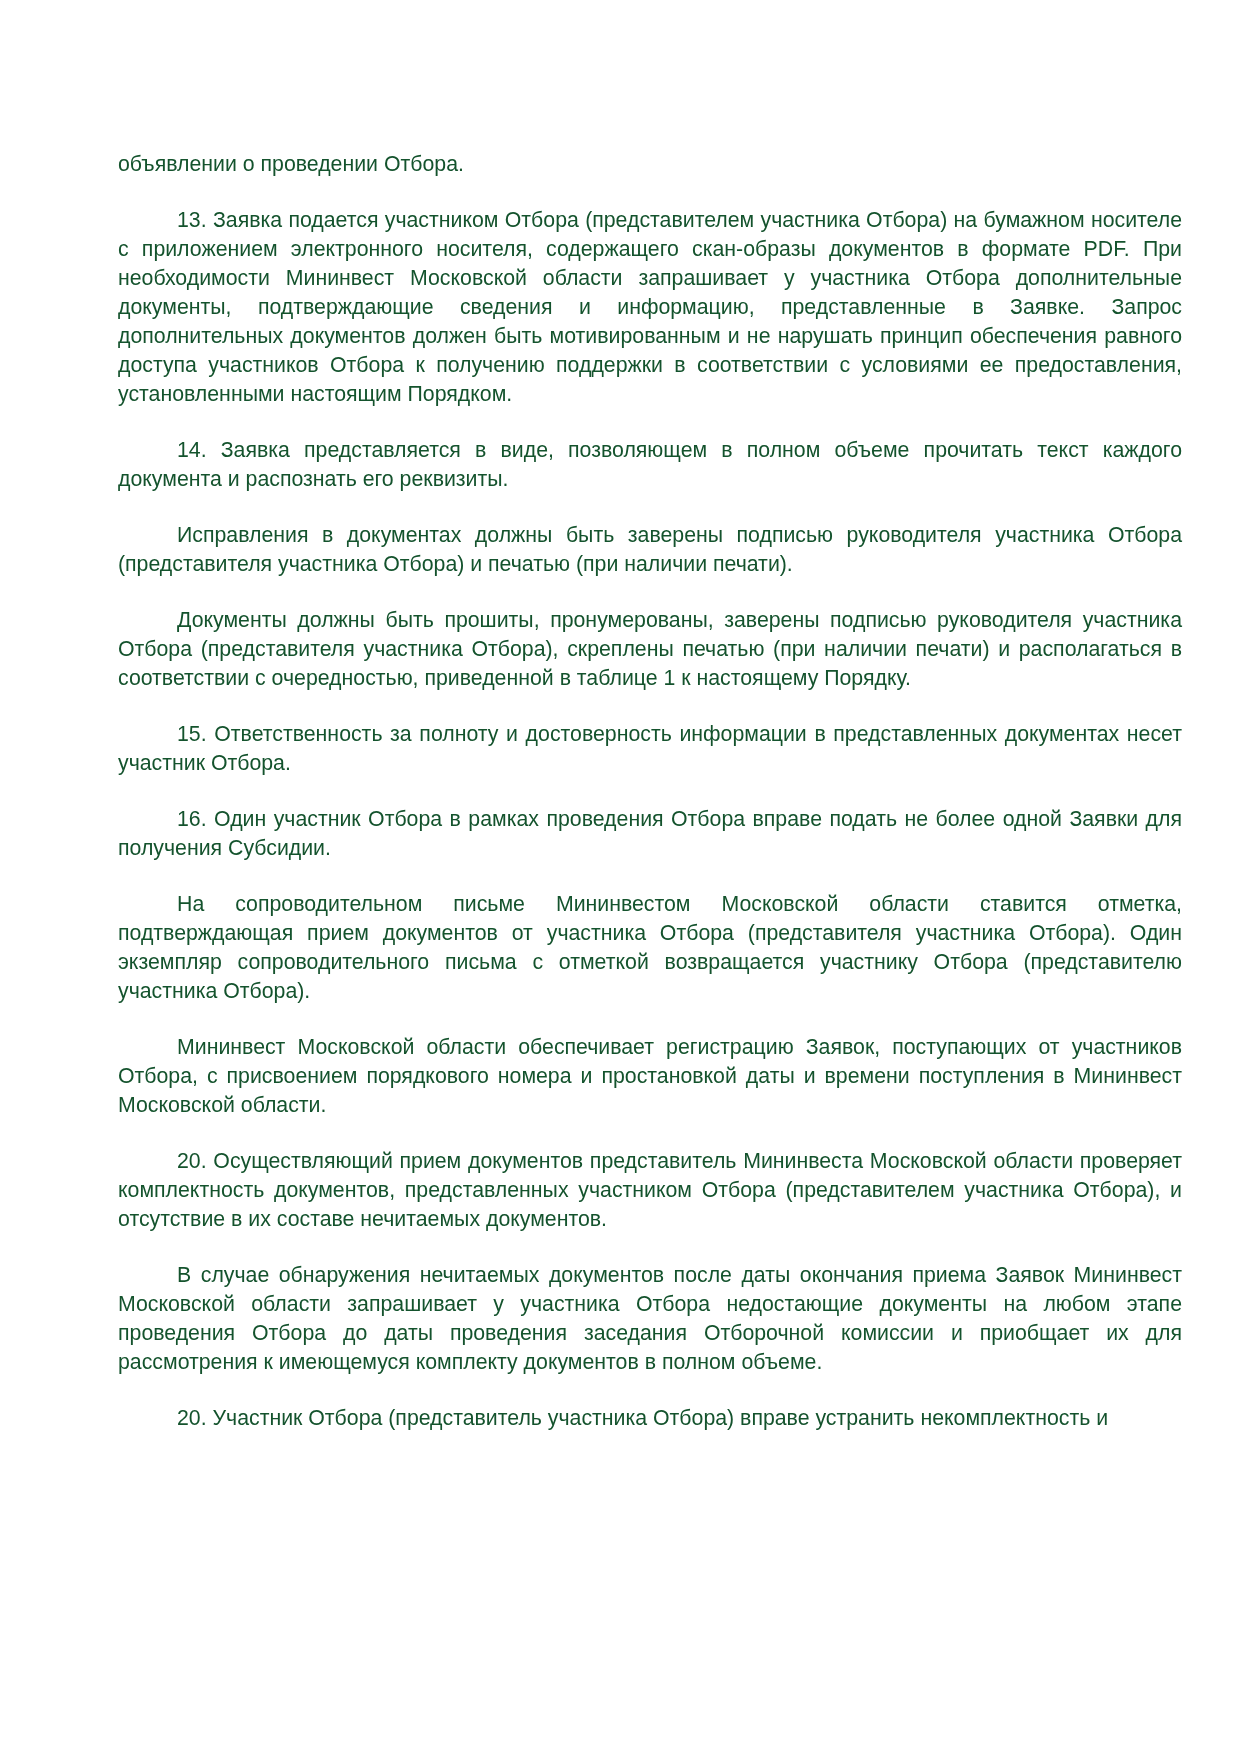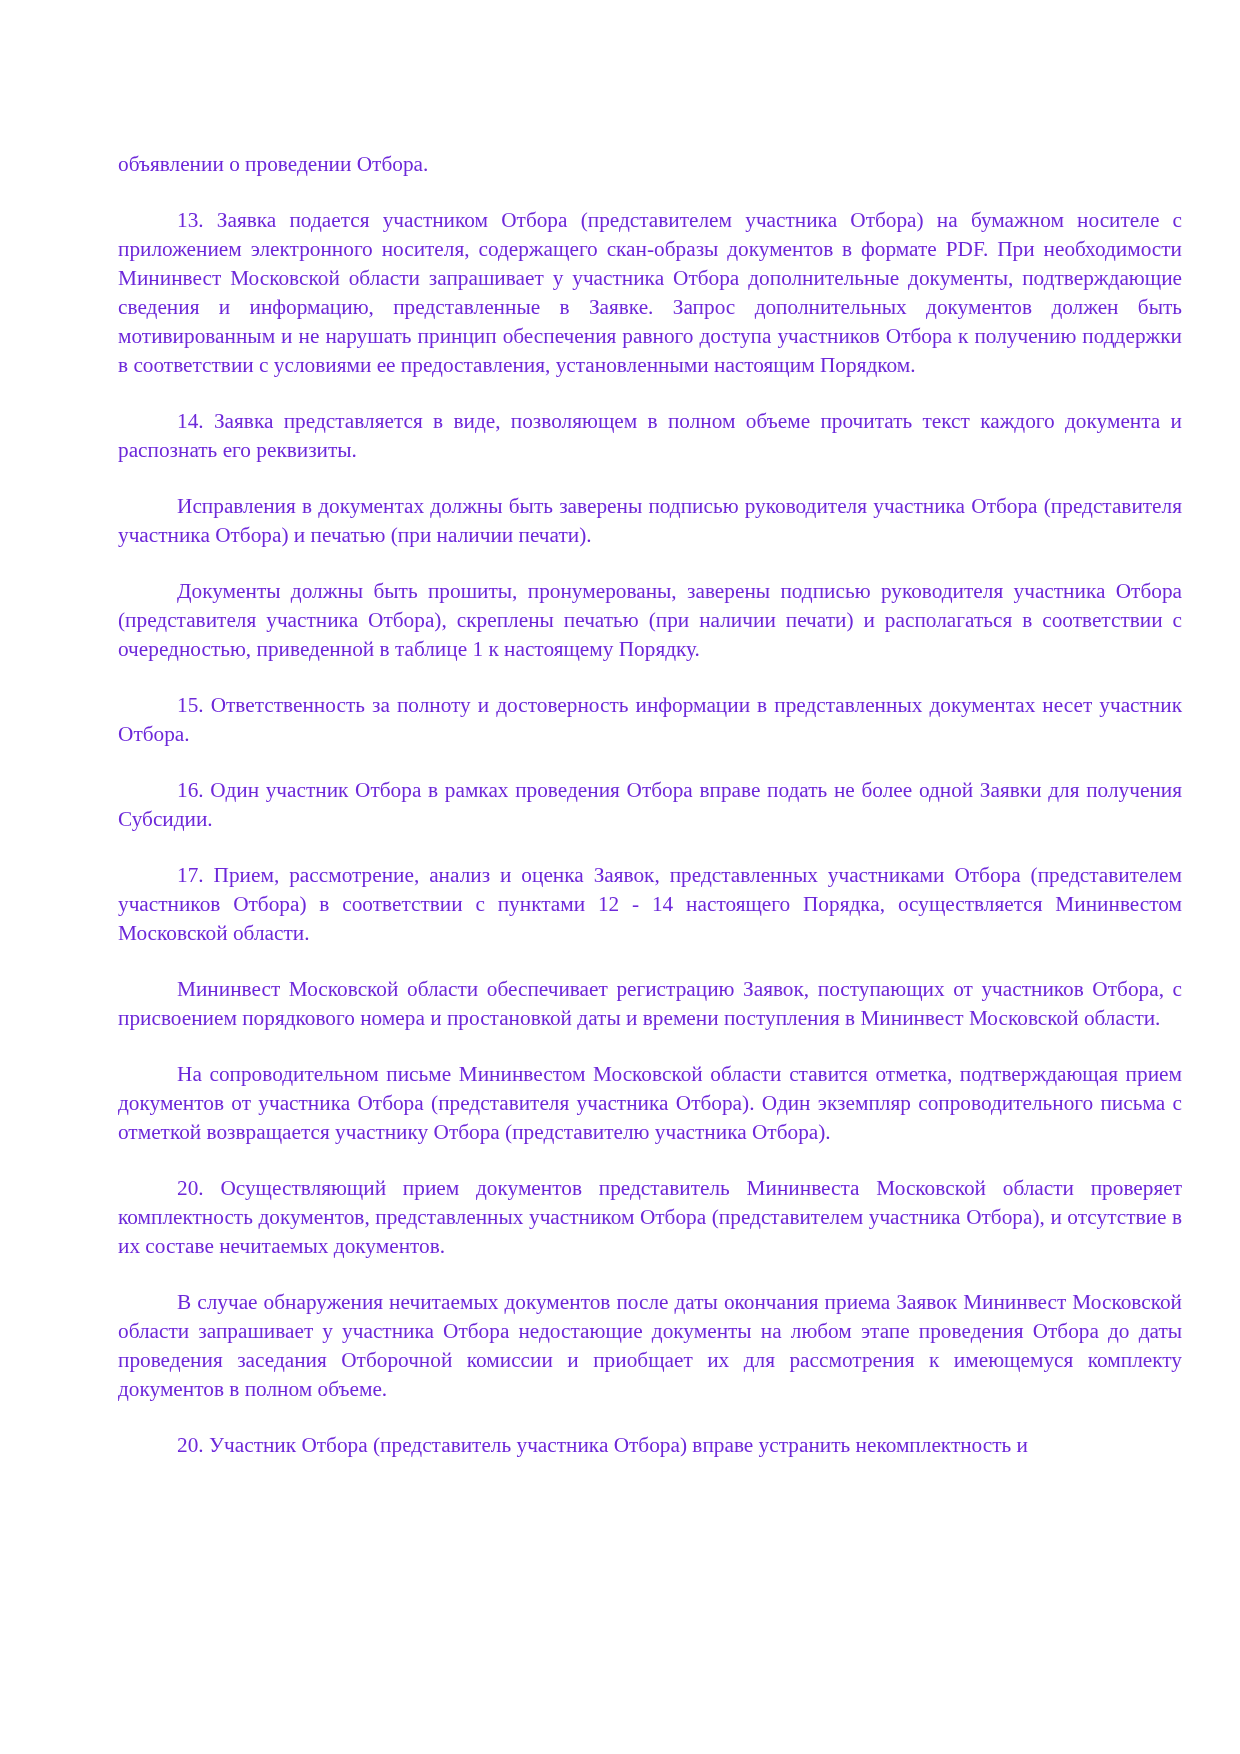--- a/index.html
+++ b/index.html
@@ -11,24 +11,24 @@
       width: 1240px;
       height: 1754px;
       position: relative;
       overflow: hidden;
     }
     .page {
       position: absolute;
       left: 118px;
       top: 150px;
       width: 1064px;
-      font-family: Liberation Serif, serif;
+      font-family: Liberation Sans, sans-serif;
       font-size: 21.3px;
       line-height: 29px;
-      color: #6d28d9;
+      color: #14532d;
     }
     .para {
       margin: 0 0 27px 0;
       text-align: justify;
       text-align-last: left;
     }
     .para.indent {
       text-indent: 59px;
     }
     .para.cont {
@@ -39,19 +39,18 @@
 <body>
 
 <div class="page">
   <p class="para cont">объявлении о проведении Отбора.</p>
   <p class="para indent">13. Заявка подается участником Отбора (представителем участника Отбора) на бумажном носителе с приложением электронного носителя, содержащего скан-образы документов в формате PDF. При необходимости Мининвест Московской области запрашивает у участника Отбора дополнительные документы, подтверждающие сведения и информацию, представленные в Заявке. Запрос дополнительных документов должен быть мотивированным и не нарушать принцип обеспечения равного доступа участников Отбора к получению поддержки в соответствии с условиями ее предоставления, установленными настоящим Порядком.</p>
   <p class="para indent">14. Заявка представляется в виде, позволяющем в полном объеме прочитать текст каждого документа и распознать его реквизиты.</p>
   <p class="para indent">Исправления в документах должны быть заверены подписью руководителя участника Отбора (представителя участника Отбора) и печатью (при наличии печати).</p>
   <p class="para indent">Документы должны быть прошиты, пронумерованы, заверены подписью руководителя участника Отбора (представителя участника Отбора), скреплены печатью (при наличии печати) и располагаться в соответствии с очередностью, приведенной в таблице 1 к настоящему Порядку.</p>
   <p class="para indent">15. Ответственность за полноту и достоверность информации в представленных документах несет участник Отбора.</p>
   <p class="para indent">16. Один участник Отбора в рамках проведения Отбора вправе подать не более одной Заявки для получения Субсидии.</p>
-  <p class="para indent">17. Прием, рассмотрение, анализ и оценка Заявок, представленных участниками Отбора (представителем участников Отбора) в соответствии с пунктами 12 - 14 настоящего Порядка, осуществляется Мининвестом Московской области.</p>
+  <p class="para indent">На сопроводительном письме Мининвестом Московской области ставится отметка, подтверждающая прием документов от участника Отбора (представителя участника Отбора). Один экземпляр сопроводительного письма с отметкой возвращается участнику Отбора (представителю участника Отбора).</p>
   <p class="para indent">Мининвест Московской области обеспечивает регистрацию Заявок, поступающих от участников Отбора, с присвоением порядкового номера и простановкой даты и времени поступления в Мининвест Московской области.</p>
-  <p class="para indent">На сопроводительном письме Мининвестом Московской области ставится отметка, подтверждающая прием документов от участника Отбора (представителя участника Отбора). Один экземпляр сопроводительного письма с отметкой возвращается участнику Отбора (представителю участника Отбора).</p>
   <p class="para indent">20. Осуществляющий прием документов представитель Мининвеста Московской области проверяет комплектность документов, представленных участником Отбора (представителем участника Отбора), и отсутствие в их составе нечитаемых документов.</p>
   <p class="para indent">В случае обнаружения нечитаемых документов после даты окончания приема Заявок Мининвест Московской области запрашивает у участника Отбора недостающие документы на любом этапе проведения Отбора до даты проведения заседания Отборочной комиссии и приобщает их для рассмотрения к имеющемуся комплекту документов в полном объеме.</p>
   <p class="para indent" style="text-align:left;">20. Участник Отбора (представитель участника Отбора) вправе устранить некомплектность и</p>
 </div>
 
 </body></html>

